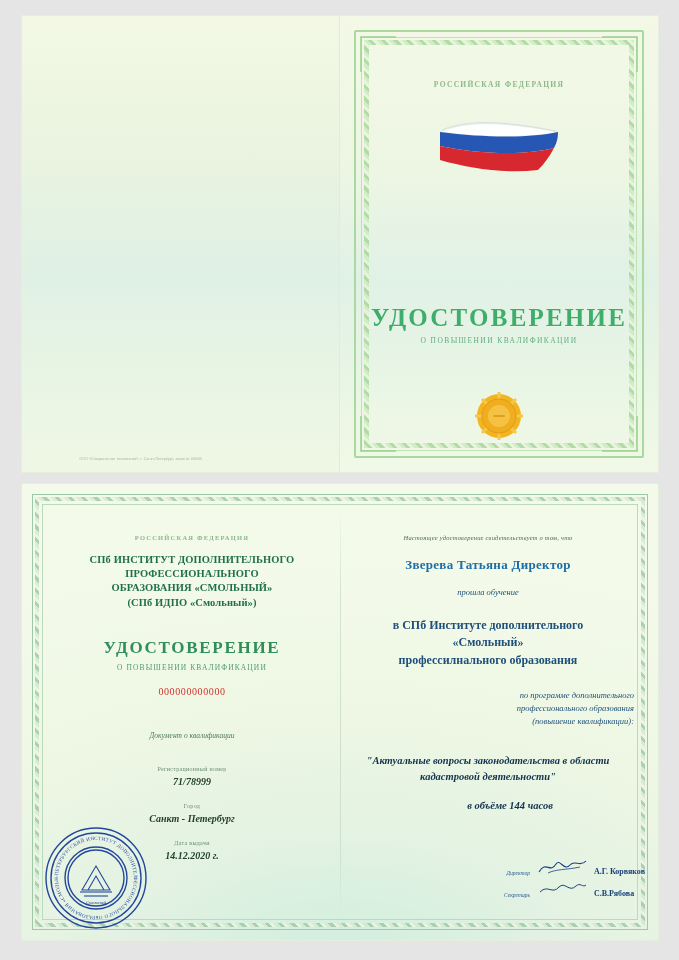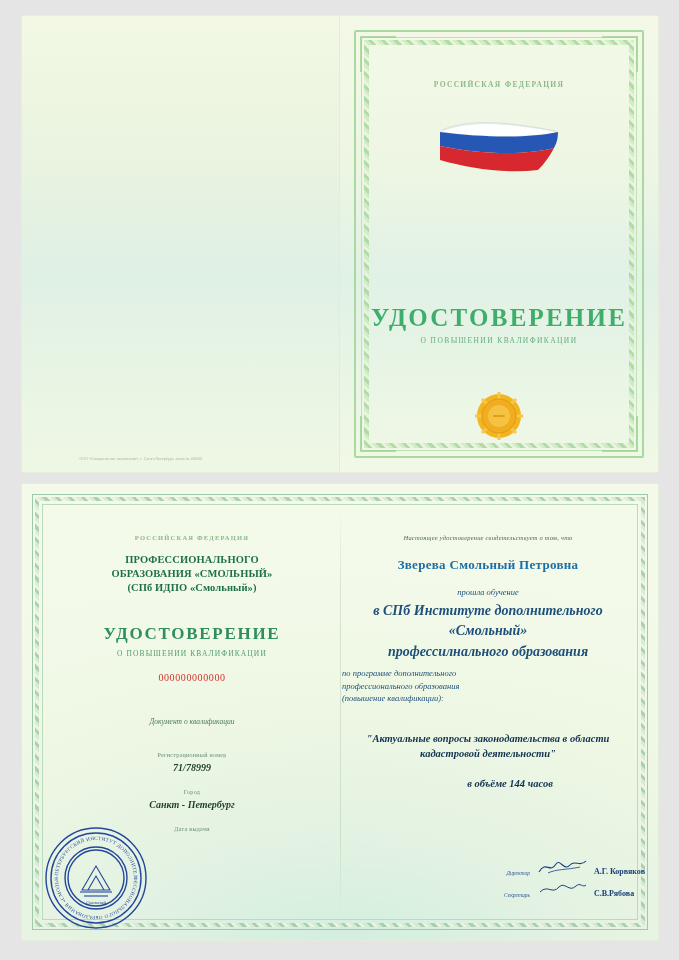--- a/index.html
+++ b/index.html
@@ -251,31 +251,30 @@
     letter-spacing: .3px;
   }
   .r-line {
     margin-top: 14px;
     text-align: center;
     font-size: 8.5px;
     font-style: italic;
     color: #1d4f7a;
   }
   .r-block {
-    margin-top: 4px;
-    text-align: center;
-    font-size: 14px;
-    font-style: italic;
+    margin-top: 20px;
+    text-align: center;
+    font-size: 12px;
     font-weight: bold;
     color: #1d4f7a;
     line-height: 1.45;
   }
   .r-prog {
-    margin-top: 5px;
-    text-align: left;
+    margin-top: 20px;
+    text-align: right;
     font-size: 8.5px;
     font-style: italic;
     color: #1d4f7a;
     line-height: 1.5;
   }
   .r-course {
     margin-top: 26px;
     text-align: center;
     font-size: 10.5px;
     font-weight: bold;
@@ -382,20 +381,21 @@
   <div class="spread">
     <div class="spread-frame2"></div>
     <div class="spread-frame"></div>
     <div class="spread-frame3"></div>
     <div class="gutter"></div>
 
     <div class="page-left">
       <div class="l-federation">РОССИЙСКАЯ ФЕДЕРАЦИЯ</div>
 
       <div class="org">
+        <div>СПб ИНСТИТУТ ДОПОЛНИТЕЛЬНОГО</div>
         <div>ПРОФЕССИОНАЛЬНОГО</div>
         <div>ОБРАЗОВАНИЯ «СМОЛЬНЫЙ»</div>
         <div class="short">(СПб ИДПО «Смольный»)</div>
       </div>
 
       <div class="l-title">УДОСТОВЕРЕНИЕ</div>
       <div class="l-subtitle">О ПОВЫШЕНИИ КВАЛИФИКАЦИИ</div>
       <div class="l-number">000000000000</div>
 
       <div class="l-doc-note">Документ о квалификации</div>
@@ -405,26 +405,27 @@
         <div class="val">71/78999</div>
       </div>
 
       <div class="fld tight">
         <div class="lbl">Город</div>
         <div class="val">Санкт - Петербург</div>
       </div>
 
       <div class="fld tight">
         <div class="lbl">Дата выдачи</div>
+        <div class="val">14.12.2020 г.</div>
       </div>
     </div>
 
     <div class="page-right">
       <div class="r-intro">Настоящее удостоверение свидетельствует о том, что</div>
-      <div class="r-name">Зверева Смольный Петровна</div>
+      <div class="r-name">Зверева Татьяна Директор</div>
       <div class="r-line">прошла обучение</div>
 
       <div class="r-block">
         <div>в СПб Институте дополнительного</div>
         <div>«Смольный»</div>
         <div>профессилнального образования</div>
       </div>
 
       <div class="r-prog">
         <div>по программе дополнительного</div>

